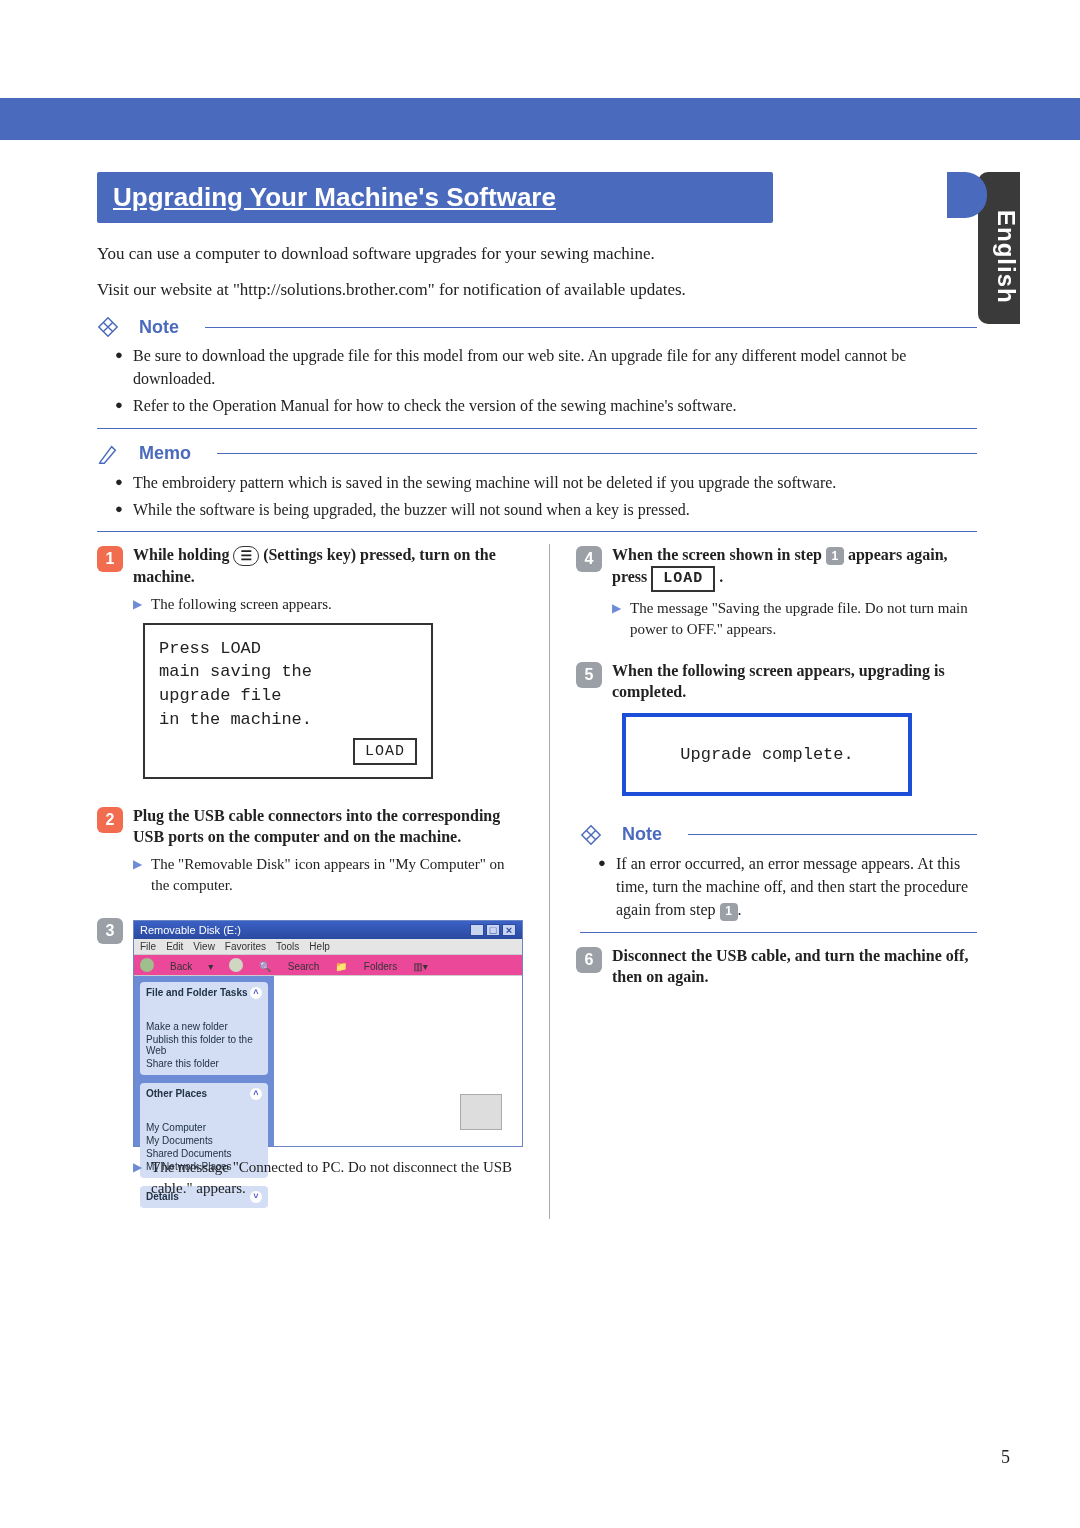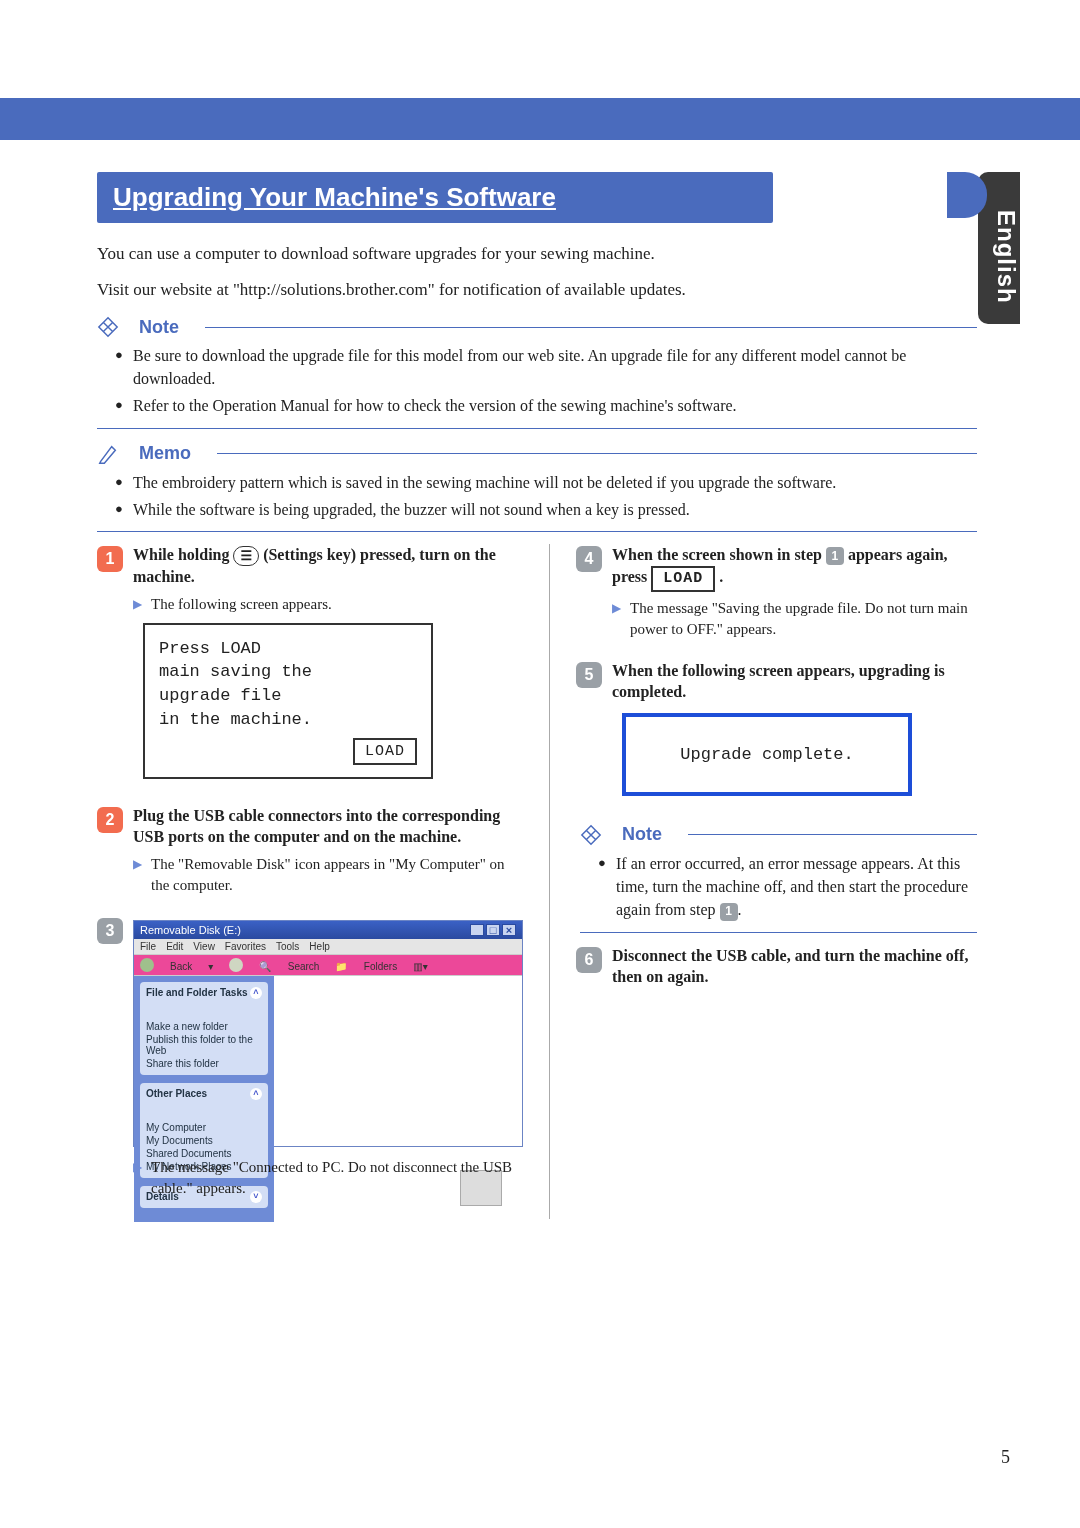--- a/index.html
+++ b/index.html
@@ -238,21 +238,21 @@
   }
   .win-menu {
     background:#e5e5e5;padding:2px 6px;color:#333;
   }
   .win-menu span{ margin-right:10px; }
   .win-tool {
     background:#ec4899;border-top:1px solid #ccc;border-bottom:1px solid #ccc;
     padding:3px 6px;display:flex;align-items:flex-end;gap:16px;color:#333;
   }
   .win-tool .circ{width:14px;height:14px;border-radius:50%;background:#9fc08c;display:inline-block;}
-  .win-body { display:flex; height:170px;flex-direction:column; }
+  .win-body { display:flex; height:170px; }
   .win-side {
     width:140px;background:#6e8bd6;color:#fff;padding:6px;
   }
   .win-panel {
     background:#d3def5;color:#234;border-radius:4px;padding:5px 6px;margin-bottom:8px;
   }
   .win-panel .hd{font-weight:bold;display:flex;justify-content:space-between;}
   .win-panel .hd .chev{background:#fff;color:#45c;border-radius:50%;width:12px;height:12px;font-size:9px;text-align:center;}
   .win-panel ul{list-style:none;margin-top:21px;}
   .win-panel li{padding:1px 0;}

